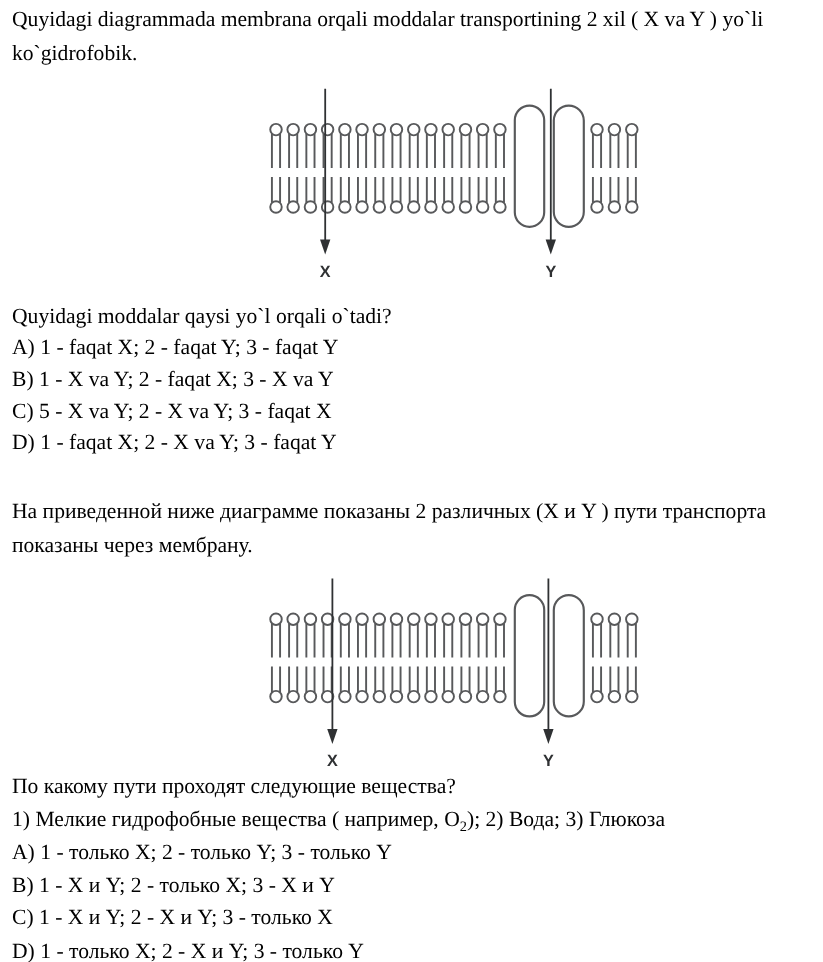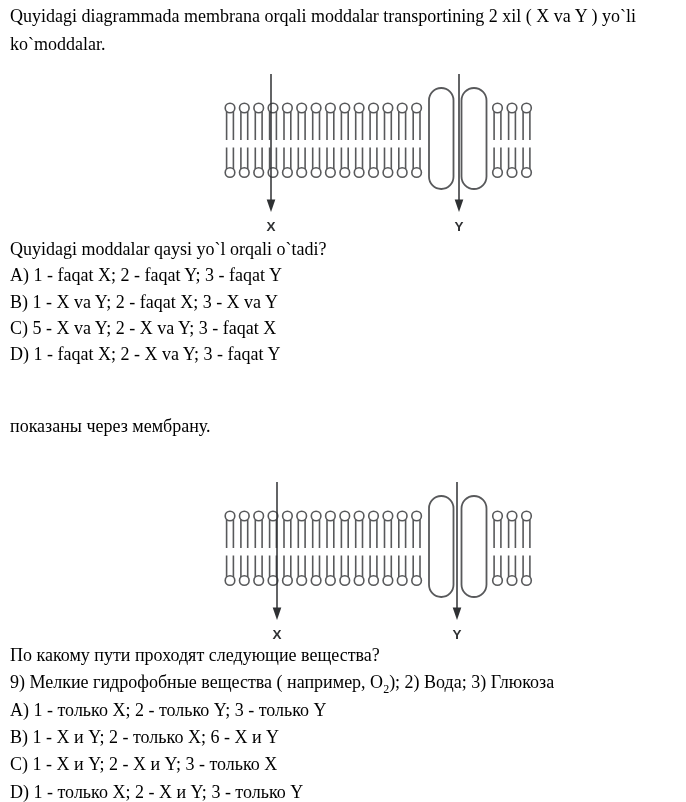--- a/index.html
+++ b/index.html
@@ -28,21 +28,21 @@
     fill: var(--arrow, #2f3133); text-anchor: middle;
   }
 </style>
 </head>
 <body>
 
 <div class="page">
 
   <div class="para lh28" style="top:2px">
     <div class="line">Quyidagi diagrammada membrana orqali moddalar transportining 2 xil ( X va Y ) yo`li</div>
-    <div class="line">ko`moddalar.</div>
+    <div class="line">ko`gidrofobik.</div>
   </div>
 
   <svg class="diagram" style="top:70px" width="686" height="162" viewBox="0 70 686 162">
     <defs>
       <g id="lipid" class="membrane">
         <circle cx="0" cy="108" r="4.8"></circle>
         <line x1="-3.4" y1="111.5" x2="-3.4" y2="140"></line>
         <line x1="3.4" y1="111.5" x2="3.4" y2="140"></line>
         <line x1="-3.4" y1="147.5" x2="-3.4" y2="169"></line>
         <line x1="3.4" y1="147.5" x2="3.4" y2="169"></line>
@@ -79,29 +79,30 @@
       <polygon class="arrow-head" points="271,212 266.7,199.5 275.3,199.5"></polygon>
     </g>
     <g>
       <line class="arrow-line" x1="459" y1="74" x2="459" y2="200"></line>
       <polygon class="arrow-head" points="459,212 454.7,199.5 463.3,199.5"></polygon>
     </g>
     <text class="diag-label" x="271" y="230.5">X</text>
     <text class="diag-label" x="459" y="230.5">Y</text>
   </svg>
 
-  <div class="para lh26" style="top:236px">
+  <div class="para lh26" style="top:250px">
     <div class="line">Quyidagi moddalar qaysi yo`l orqali o`tadi?</div>
     <div class="line">A) 1 - faqat X; 2 - faqat Y; 3 - faqat Y</div>
     <div class="line">B) 1 - X va Y; 2 - faqat X; 3 - X va Y</div>
     <div class="line">C) 5 - X va Y; 2 - X va Y; 3 - faqat X</div>
     <div class="line">D) 1 - faqat X; 2 - X va Y; 3 - faqat Y</div>
   </div>
 
   <div class="para lh28" style="top:412px">
+    <div class="line">На приведенной ниже диаграмме показаны 2 различных (X и Y ) пути транспорта</div>
     <div class="line">показаны через мембрану.</div>
   </div>
 
   <svg class="diagram" style="top:478px" width="686" height="162" viewBox="0 70 686 162">
     <g>
       <use href="#lipid" transform="translate(230,0)"></use>
         <use href="#lipid" transform="translate(244.3,0)"></use>
       <use href="#lipid" transform="translate(258.7,0)"></use>
         <use href="#lipid" transform="translate(273,0)"></use>
       <use href="#lipid" transform="translate(287.4,0)"></use>
@@ -131,20 +132,20 @@
     <g>
       <line class="arrow-line" x1="457" y1="74" x2="457" y2="200"></line>
       <polygon class="arrow-head" points="457,212 452.7,199.5 461.3,199.5"></polygon>
     </g>
     <text class="diag-label" x="277" y="230.5">X</text>
     <text class="diag-label" x="457" y="230.5">Y</text>
   </svg>
 
   <div class="para lh27" style="top:641.7px">
     <div class="line">По какому пути проходят следующие вещества?</div>
-    <div class="line"><span>9) Мелкие гидрофобные вещества ( например, O</span><sub>2</sub><span>); 2) Вода; 3) Глюкоза</span></div>
+    <div class="line"><span>1) Мелкие гидрофобные вещества ( например, O</span><sub>2</sub><span>); 2) Вода; 3) Глюкоза</span></div>
     <div class="line">A) 1 - только X; 2 - только Y; 3 - только Y</div>
-    <div class="line">B) 1 - X и Y; 2 - только X; 6 - X и Y</div>
+    <div class="line">B) 1 - X и Y; 2 - только X; 3 - X и Y</div>
     <div class="line">C) 1 - X и Y; 2 - X и Y; 3 - только X</div>
     <div class="line">D) 1 - только X; 2 - X и Y; 3 - только Y</div>
   </div>
 
 </div>
 
 </body></html>

